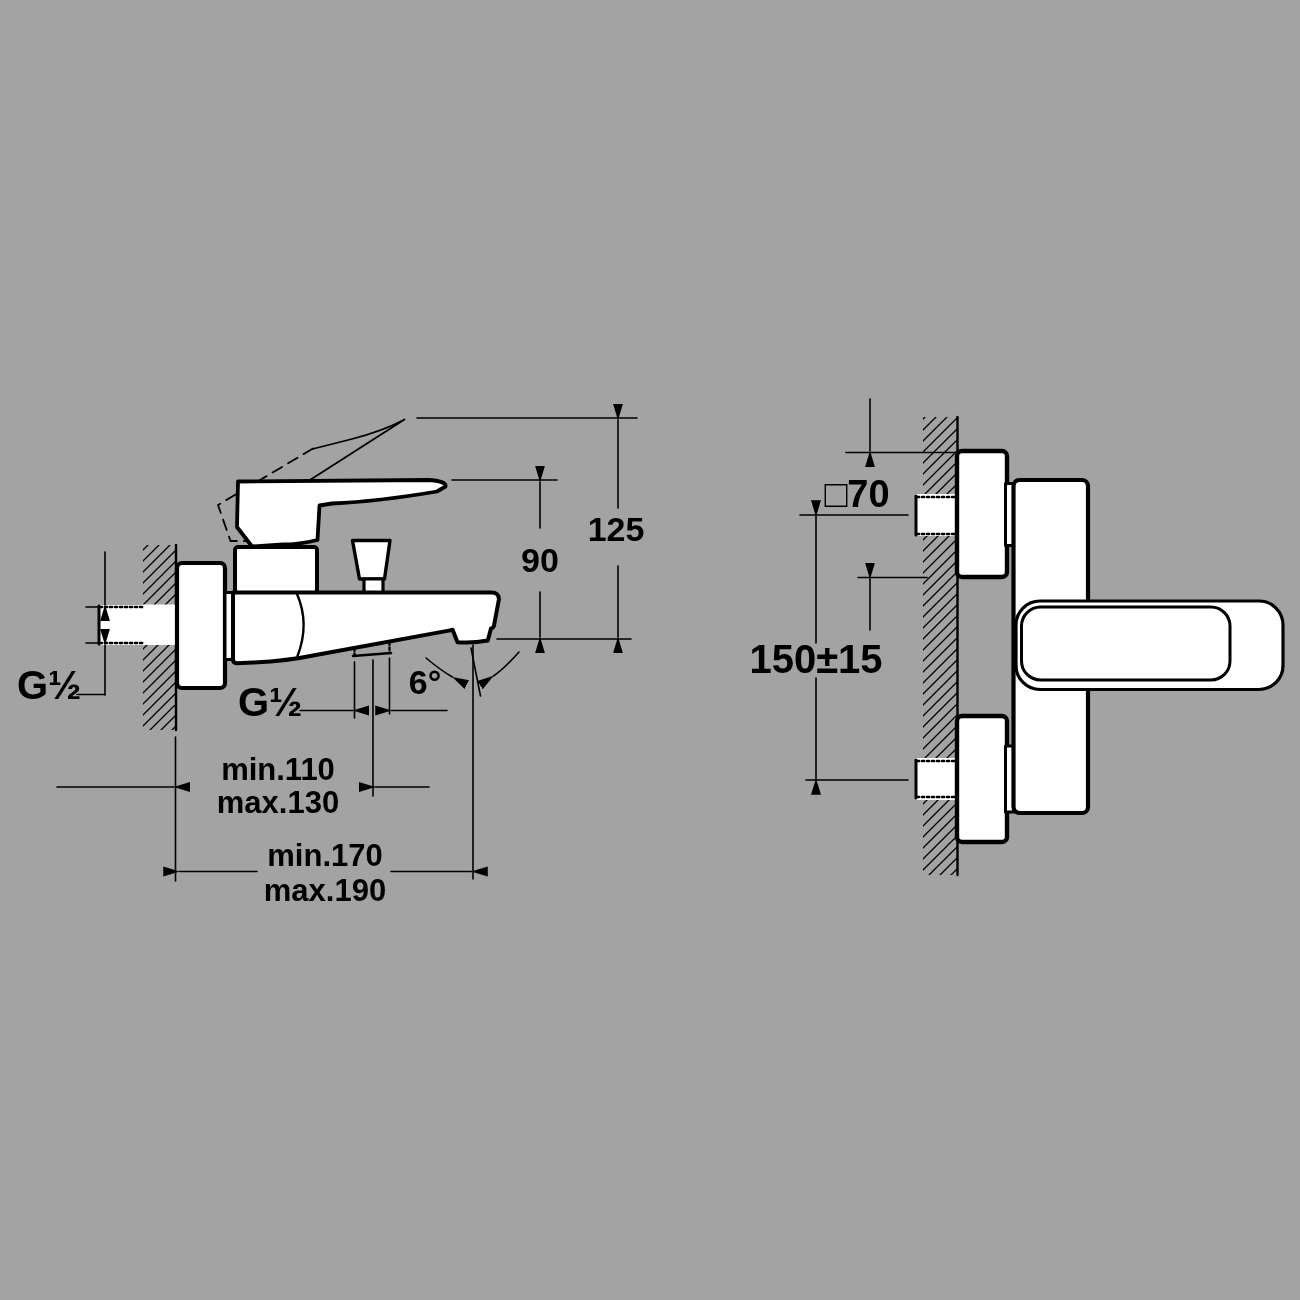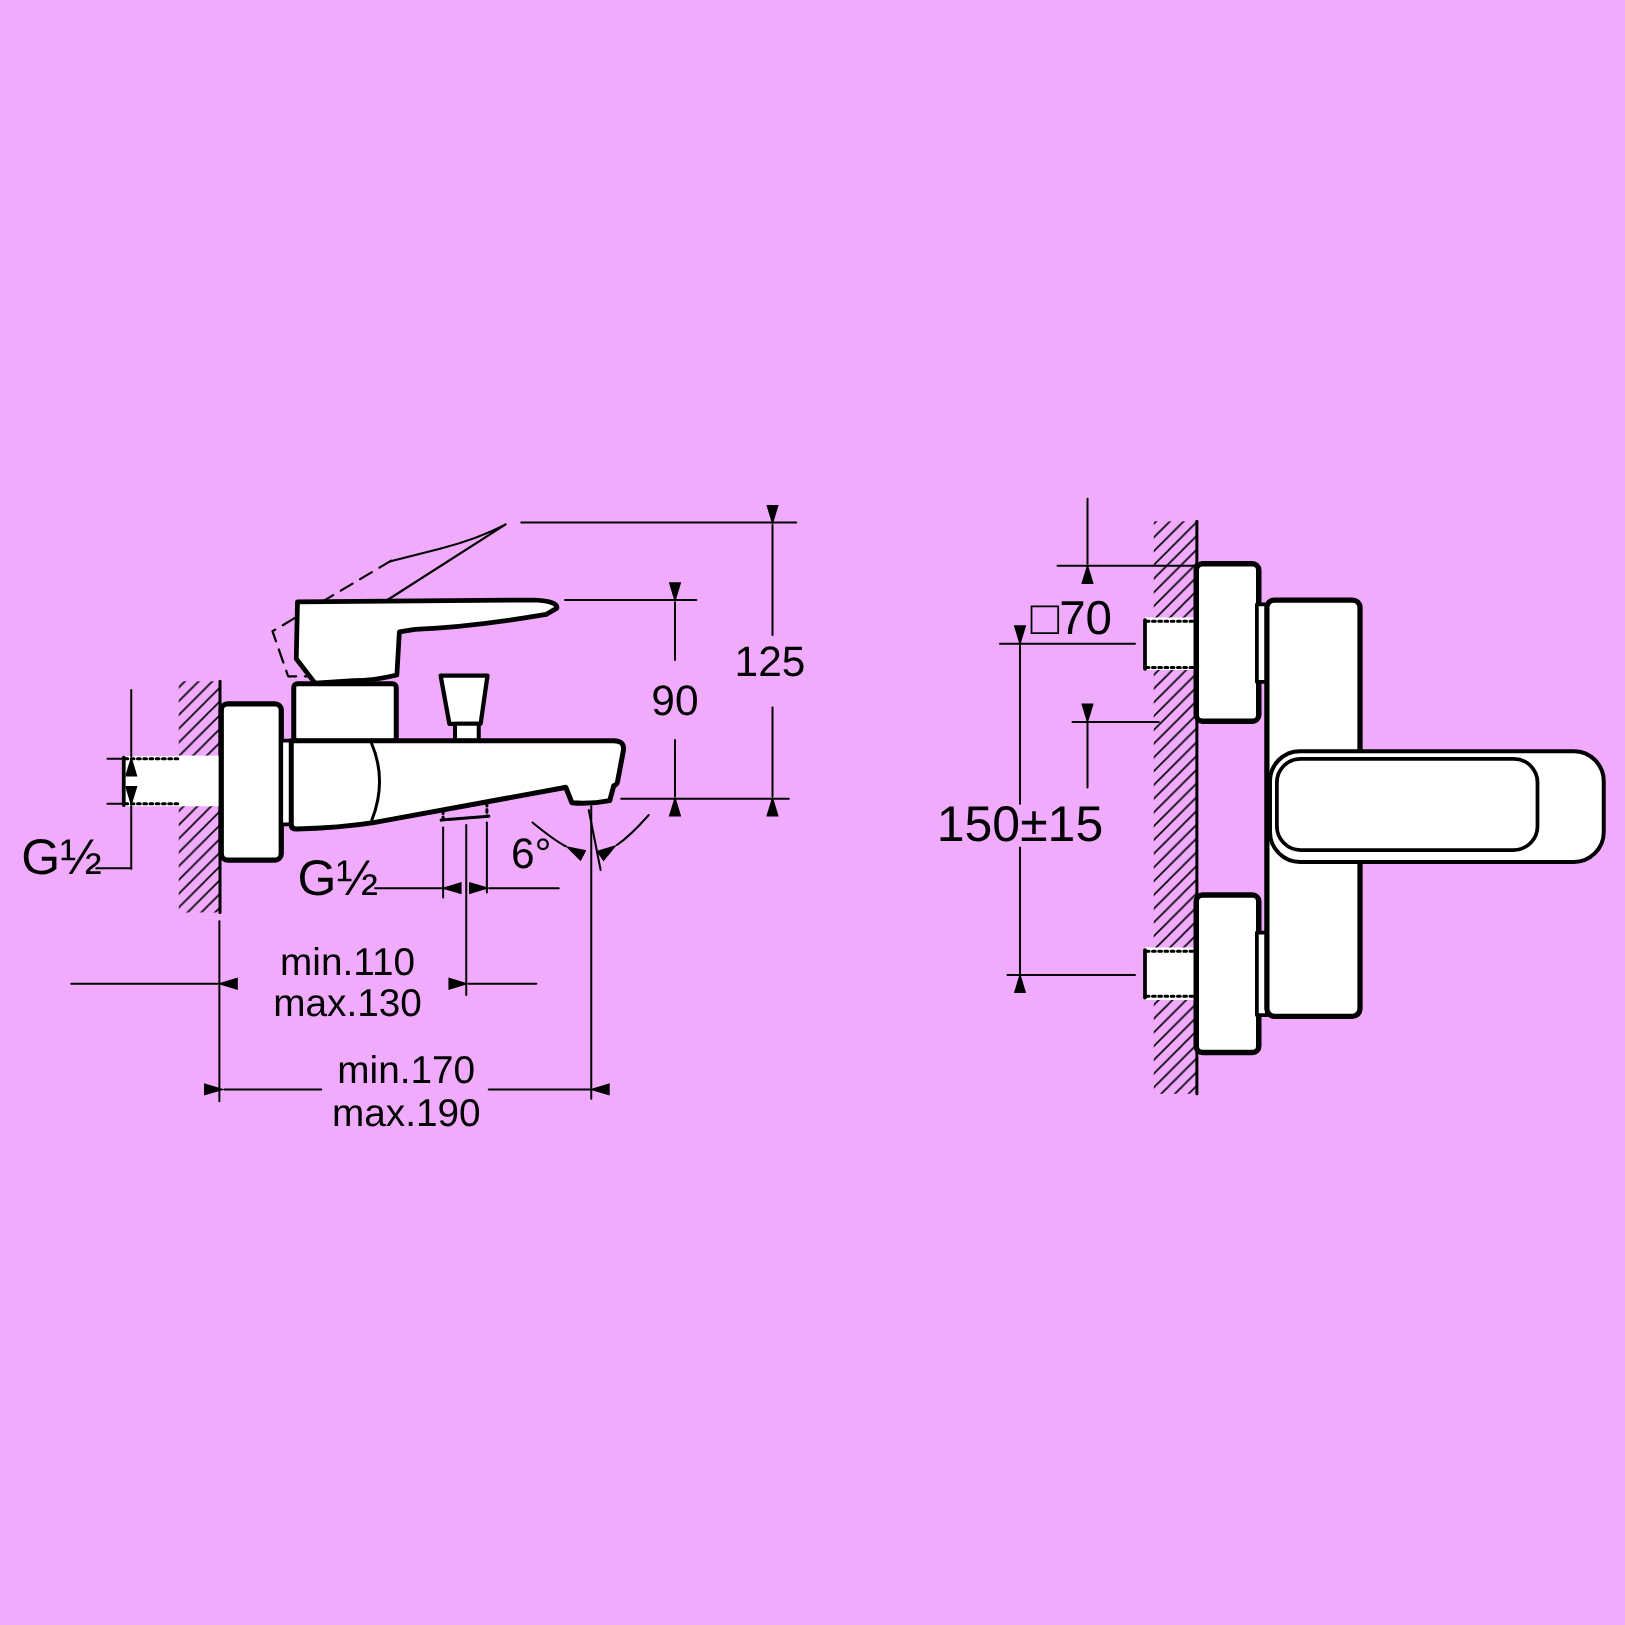--- a/index.html
+++ b/index.html
@@ -7,22 +7,23 @@
     padding: 0;
     background: #ffffff;
     width: 1300px;
     height: 1300px;
     font-family: "Liberation Sans", "DejaVu Sans", sans-serif;
   }
   #canvas {
     position: relative;
     width: 1300px;
     height: 1300px;
-    background: #f0abfc;
+    background: #a3a3a3;
     overflow: hidden;
+    font-weight: bold;
   }
   svg { display: block; }
   text {
     font-family: "Liberation Sans", "DejaVu Sans", sans-serif;
     fill: #000000;
   }
   .dim-sm { font-size: 31px; }
   .dim-md { font-size: 34px; }
   .dim-lg { font-size: 38px; }
   .dim-xl { font-size: 40px; }

